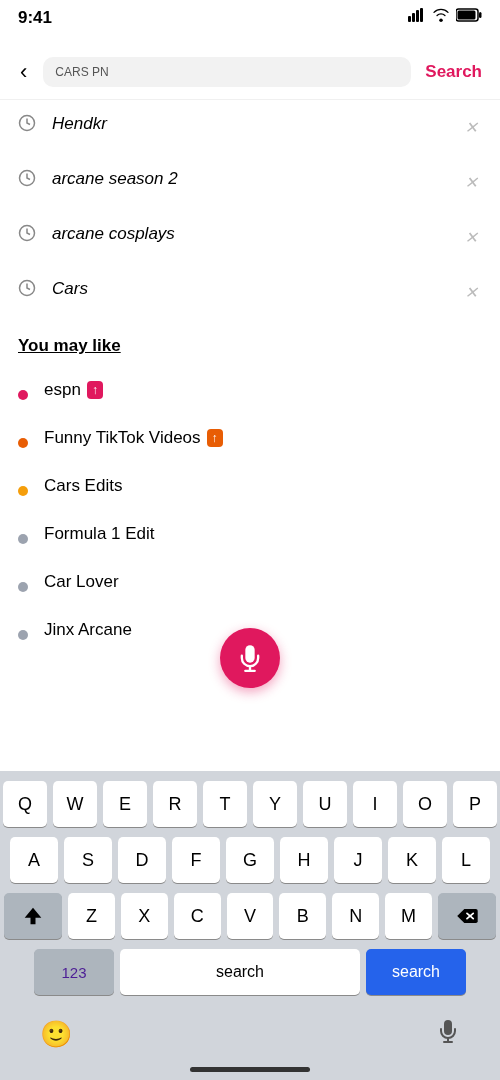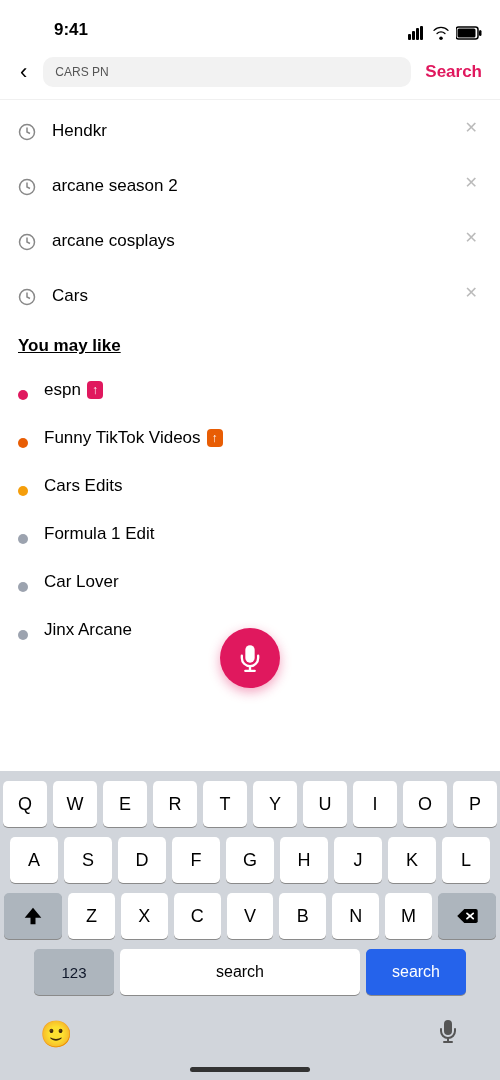--- a/index.html
+++ b/index.html
@@ -10,24 +10,23 @@
       font-family: -apple-system, BlinkMacSystemFont, 'Helvetica Neue', Arial, sans-serif;
       background: #fff;
       overflow: hidden;
       position: relative;
     }
 
     
     .status-bar {
       display: flex;
       justify-content: space-between;
-      align-items: flex-end;
+      align-items: flex-start;
       padding: 8px 18px 4px 18px;
       height: 44px;
-      margin-left: 36px;
     }
     .status-time {
       font-size: 17px;
       font-weight: 600;
       color: #000;
     }
     .status-icons {
       display: flex;
       align-items: center;
       gap: 6px;
@@ -73,24 +72,25 @@
       cursor: pointer;
       padding: 4px 4px;
     }
 
     
     .section-list {
       padding: 0;
     }
     .list-item {
       display: flex;
-      align-items: flex-end;
+      align-items: flex-start;
       padding: 14px 18px;
       border-bottom: none;
       min-height: 52px;
+      font-style: italic;
     }
     .list-item-icon {
       margin-right: 16px;
       color: #888;
       display: flex;
       align-items: center;
     }
     .list-item-text {
       flex: 1;
       font-size: 17px;
@@ -195,21 +195,21 @@
       justify-content: center;
       font-size: 18px;
       font-weight: 400;
       color: #000;
       cursor: pointer;
       box-shadow: 0 1px 0 #8a8a8a;
       user-select: none;
     }
     .key-special {
       background: #adb5bd;
-      color: #0f172a;
+      color: #4c1d95;
       font-size: 14px;
       flex: 1.5;
       max-width: 68px;
     }
     .key-shift {
       max-width: 58px;
     }
     .key-del {
       max-width: 58px;
       background: #adb5bd;

